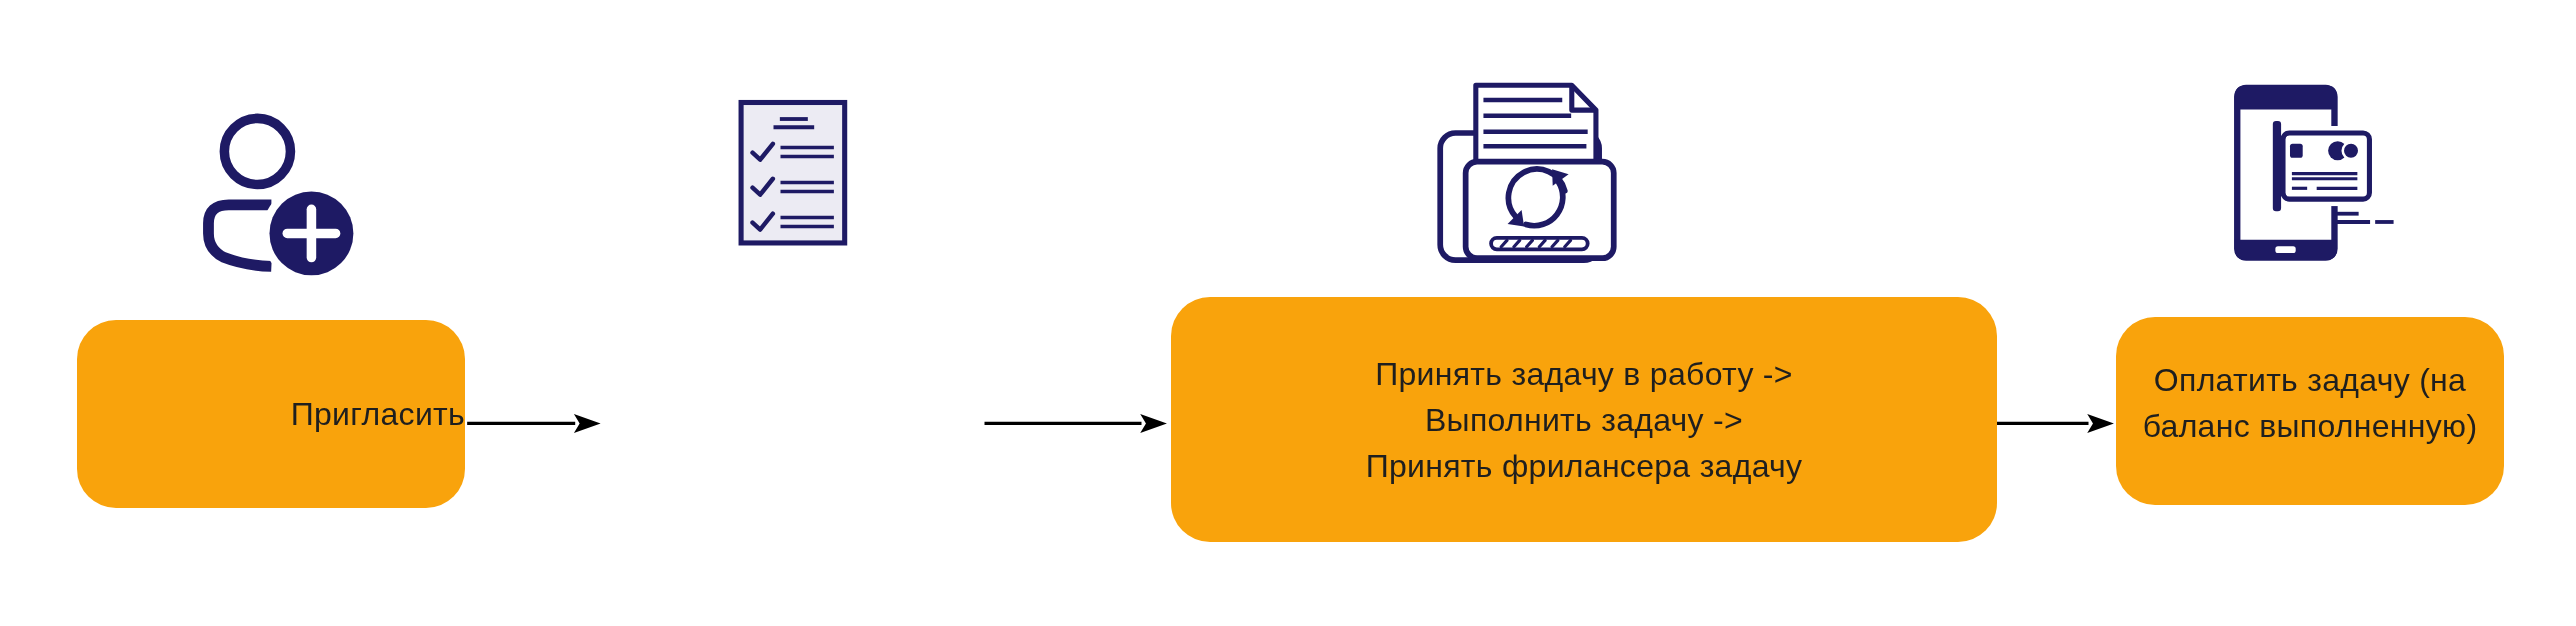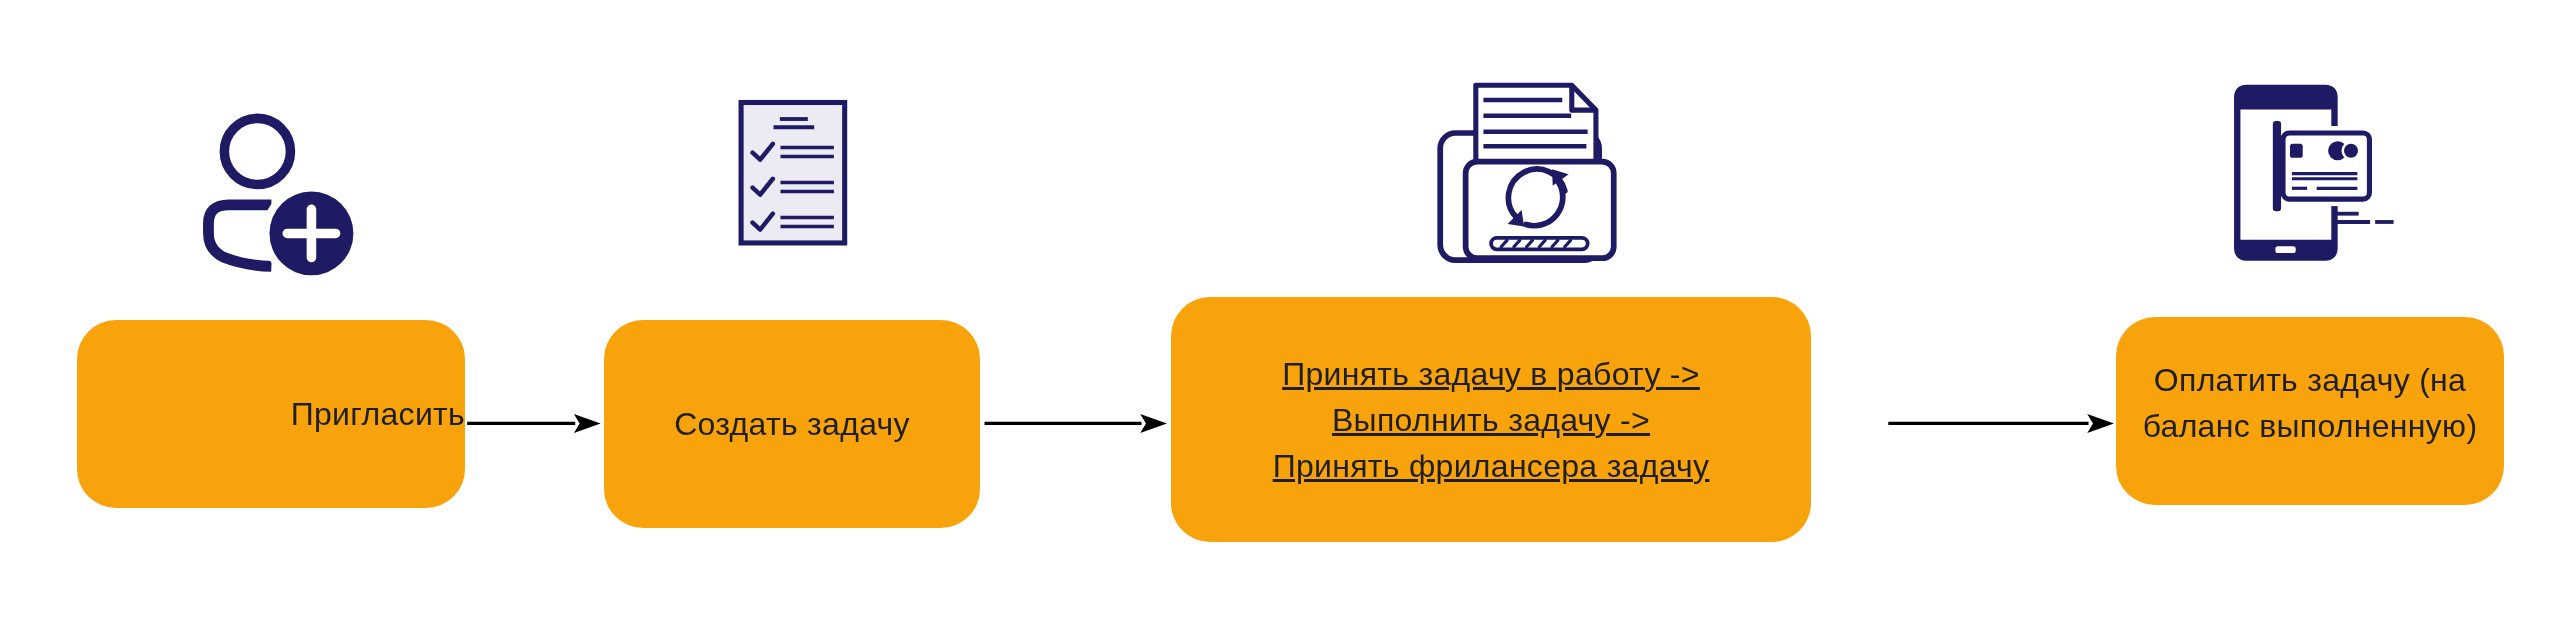--- a/index.html
+++ b/index.html
@@ -132,25 +132,22 @@
     <g>
       <path class="arrow-shaft" d="M 2971 666 H 3286"></path>
       <path class="arrow-head" d="M 3284 651 L 3326 666 L 3284 681 L 3293 666 Z"></path>
     </g>
   </svg>
 
   <div class="step-box" style="left:77px;top:320px;width:388px;height:188px;align-items:flex-end;">
     <span>Пригласить</span>
   </div>
 
-  <div class="step-box" style="left:604px;top:320px;width:376px;height:208px;">
-    <span>Создать задачу</span>
-  </div>
 
-  <div class="step-box" style="left:1171px;top:297px;width:640px;height:245px;text-decoration:underline;">
+  <div class="step-box" style="left:1171px;top:297px;width:826px;height:245px;">
     <span>Принять задачу в работу -&gt;</span>
     <span>Выполнить задачу -&gt;</span>
     <span>Принять фрилансера задачу</span>
   </div>
 
   <div class="step-box" style="left:2116px;top:317px;width:388px;height:188px;padding-bottom:15.3px;">
     <span>Оплатить задачу (на</span>
     <span>баланс выполненную)</span>
   </div>
 

